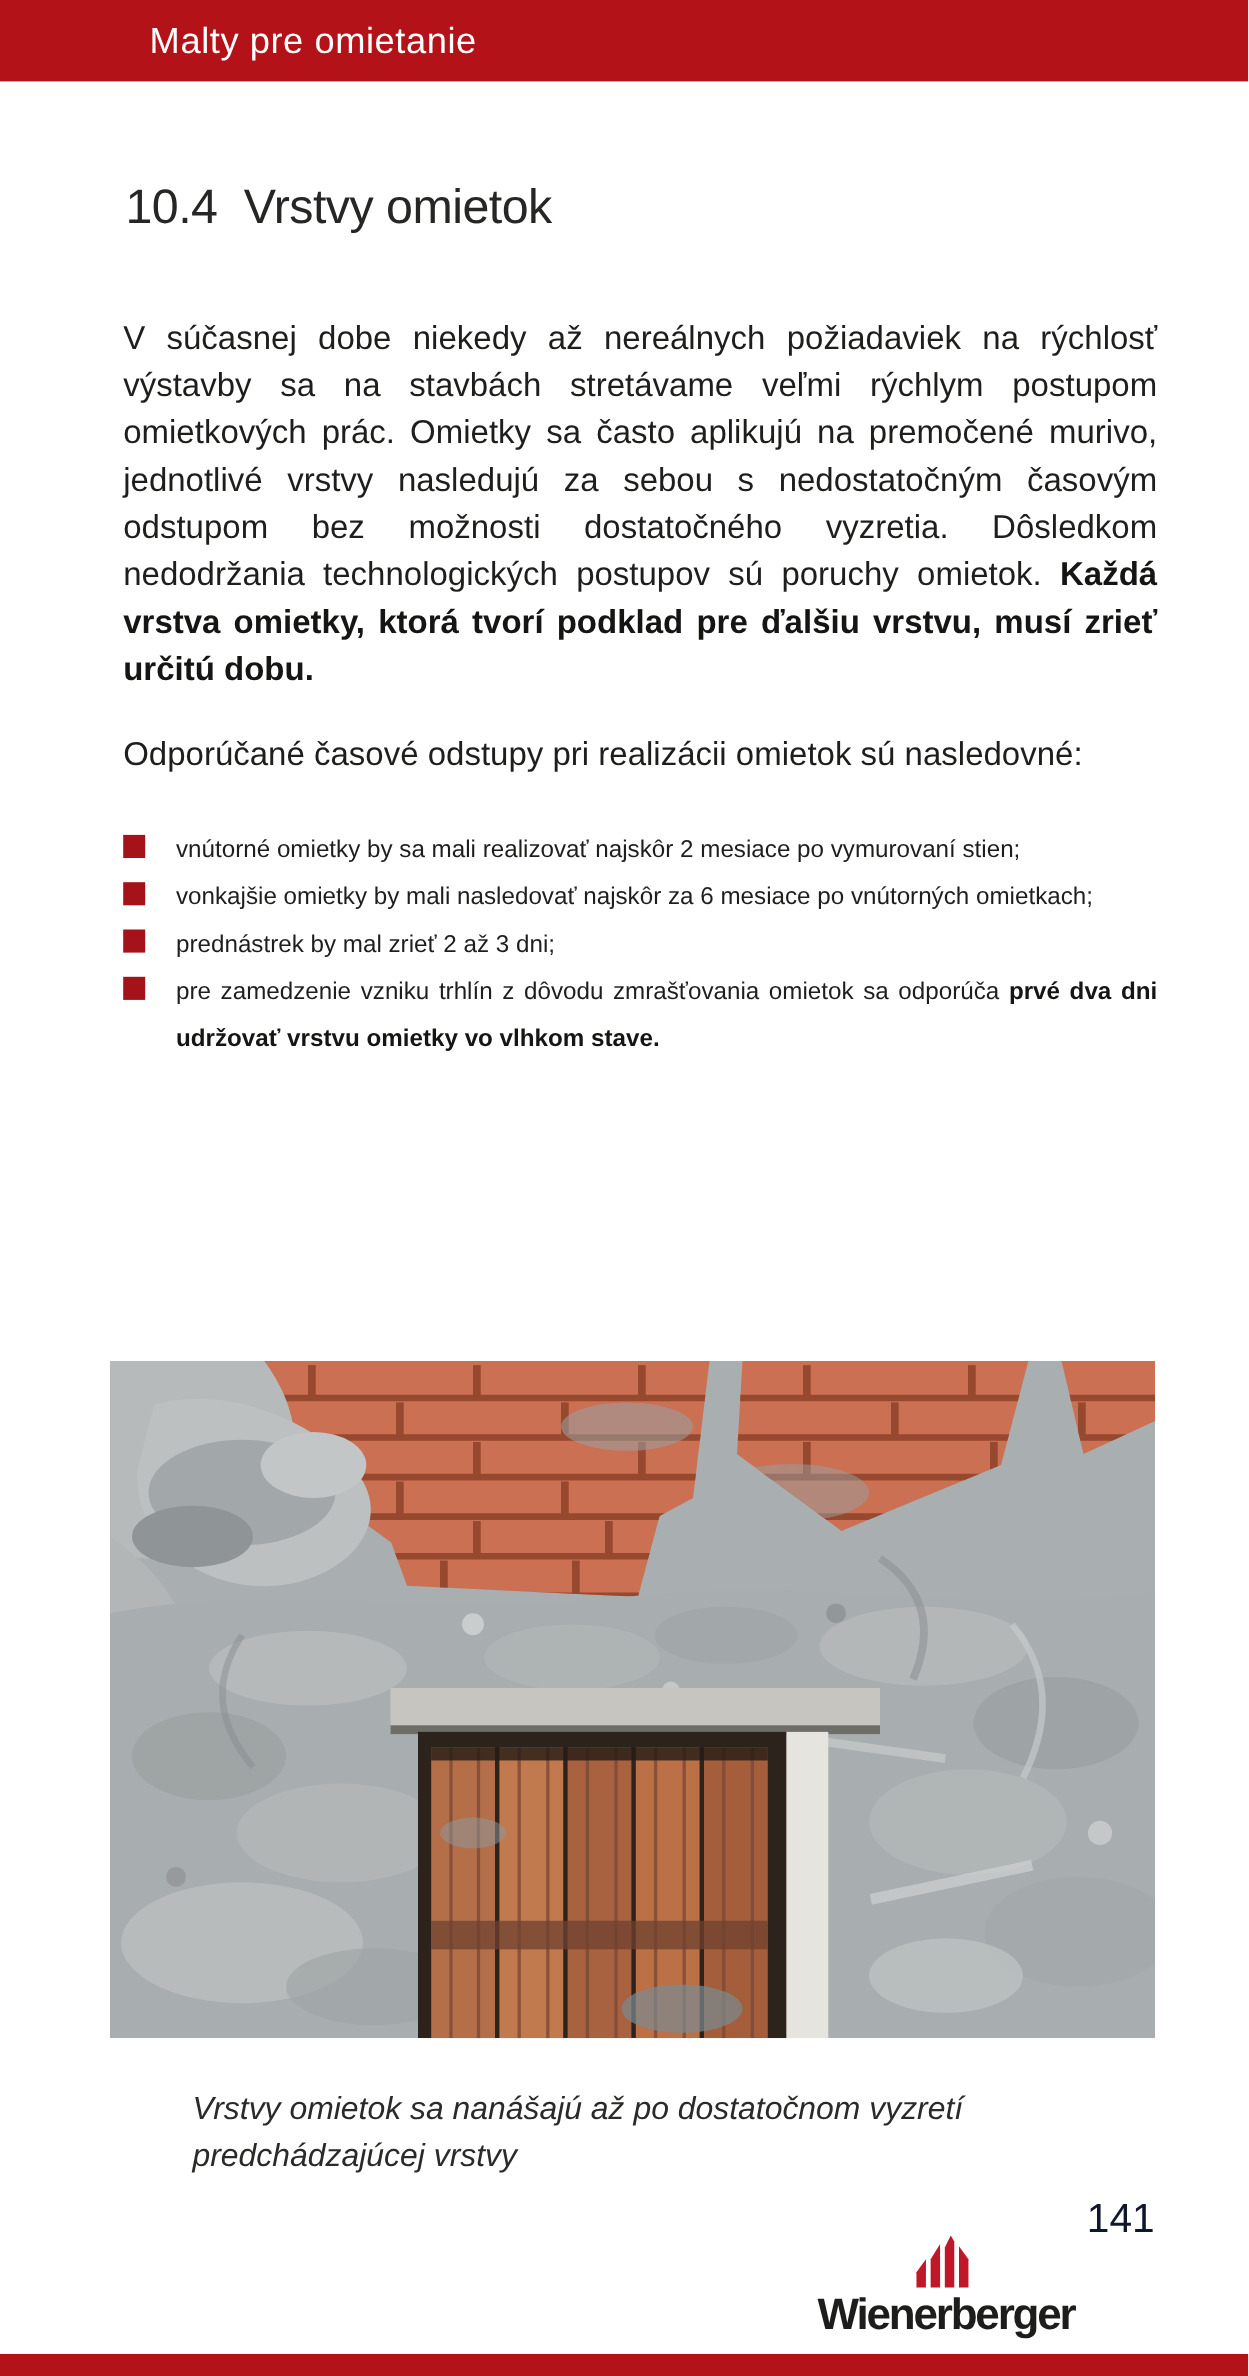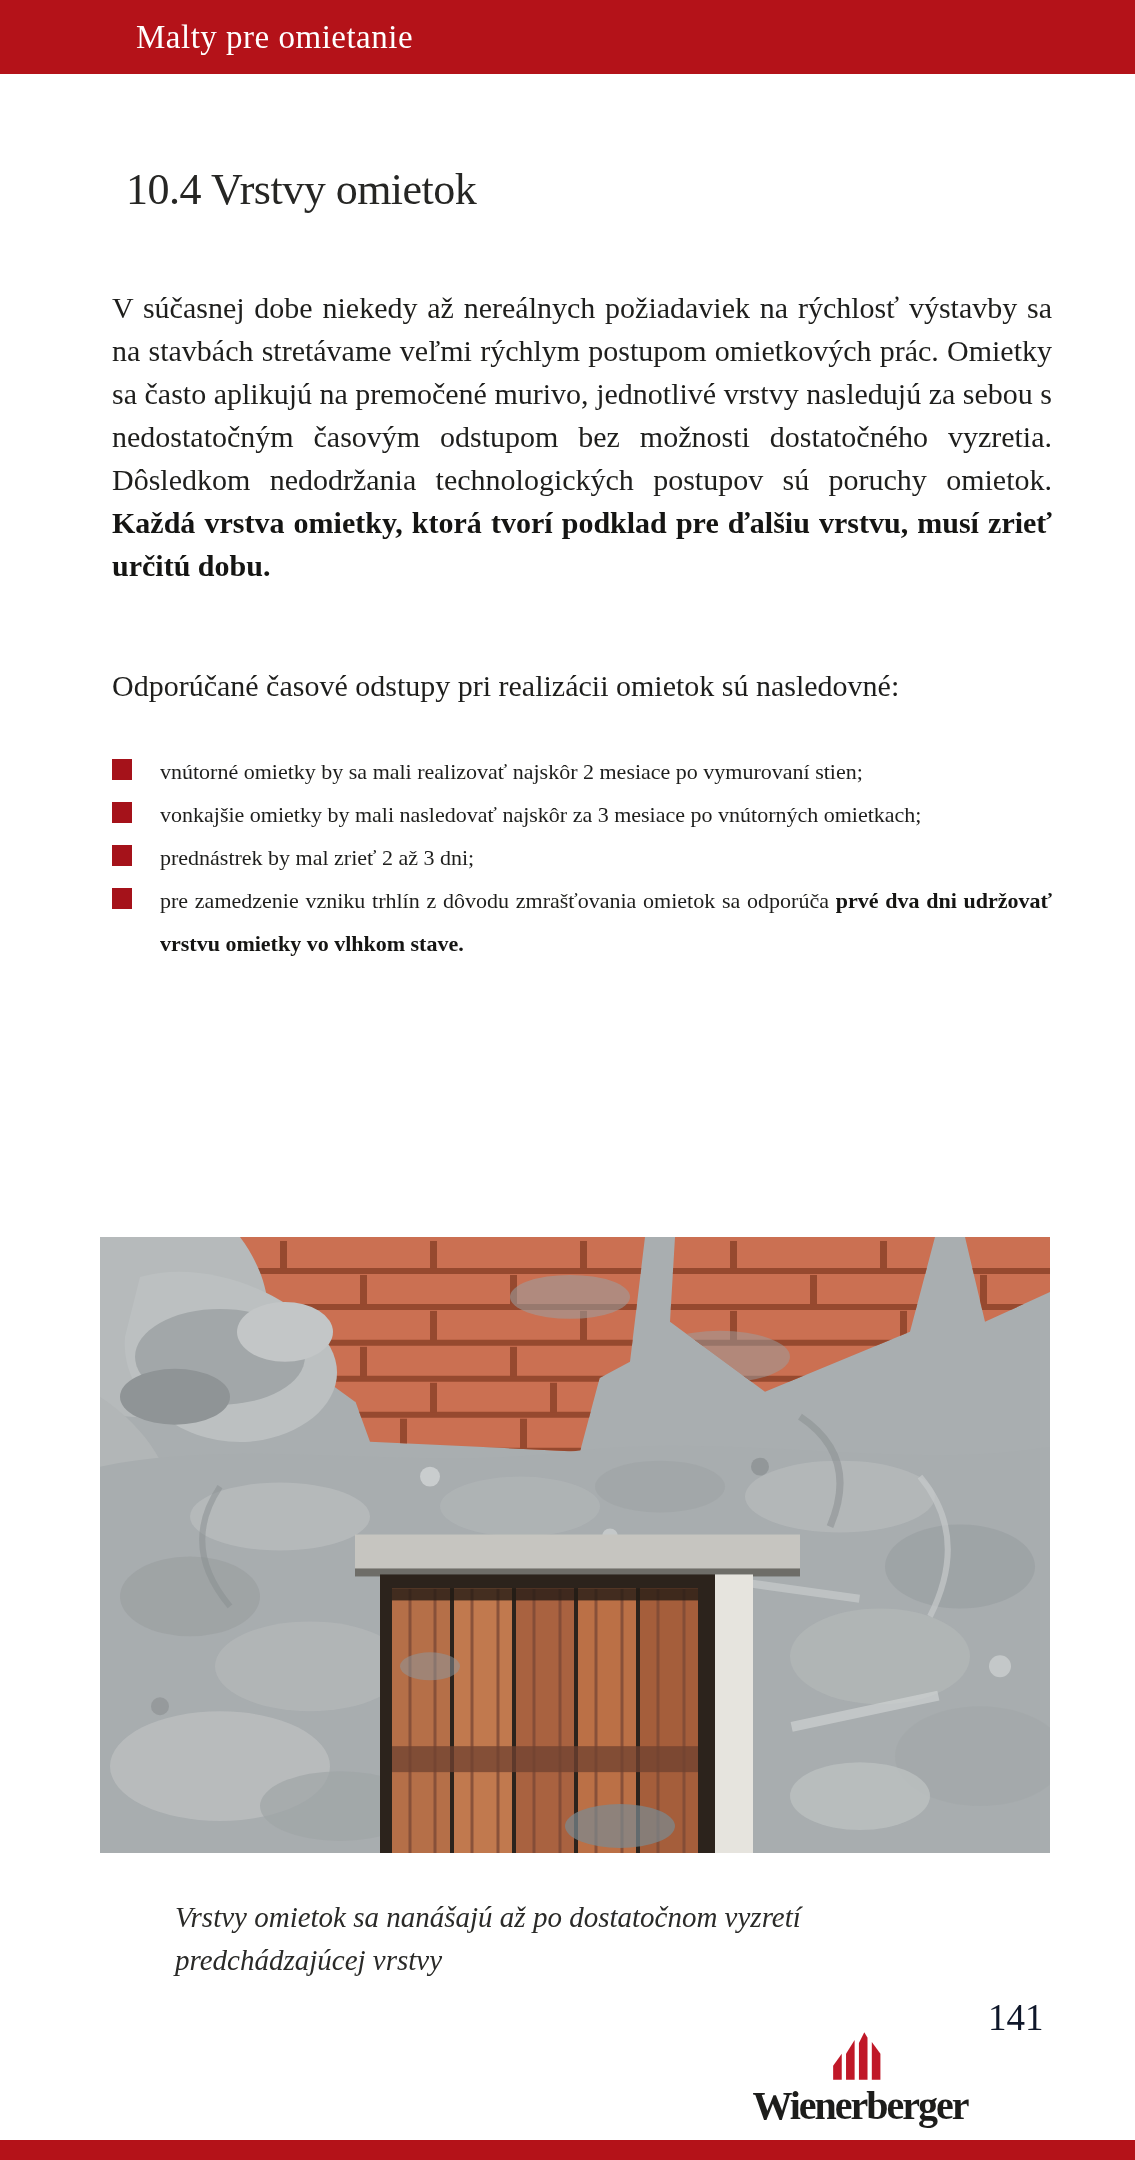--- a/index.html
+++ b/index.html
@@ -2,35 +2,35 @@
 <html><head>
 <meta charset="utf-8">
 <style>
   html,body{margin:0;padding:0;background:#ffffff;}
   .page{
     position:relative;
     width:1135px;
     height:2160px;
     background:#ffffff;
     overflow:hidden;
-    font-family:Liberation Serif, serif;
+    font-family:Liberation Sans, sans-serif;
     color:#1e1e1c;
   }
   .header-bar{
     position:absolute;left:0;top:0;width:1135px;height:74px;
     background:#b41219;
     display:flex;align-items:center;
   }
   .header-bar .header-title{
     margin-left:136px;color:#ffffff;font-size:33px;font-weight:400;letter-spacing:.5px;
   }
   .section-title{
-    position:absolute;left:126px;top:164px;
+    position:absolute;left:114px;top:164px;
     font-size:44px;font-weight:400;color:#262624;letter-spacing:-.5px;
-    display:flex;gap:10px;white-space:nowrap;
+    display:flex;gap:24px;white-space:nowrap;
   }
   .body-text{
     position:absolute;left:112px;width:940px;
     font-size:30px;line-height:43px;text-align:justify;color:#1e1e1c;
   }
   .p1{top:286px;}
   .list-intro{top:664px;}
   b.emph{font-weight:bold;color:#151513;}
   .bullet-list{
     position:absolute;left:112px;top:750px;width:940px;
@@ -88,21 +88,21 @@
 
   <div class="body-text list-intro">Odporúčané časové odstupy pri realizácii omietok sú nasledovné:</div>
 
   <div class="bullet-list">
     <div class="bullet-item">
       <span class="bullet-marker"></span>
       <span class="bullet-text"><span>vnútorné omietky by sa mali realizovať najskôr 2 mesiace po vymurovaní stien;</span><b class="emph"></b></span>
     </div>
     <div class="bullet-item">
       <span class="bullet-marker"></span>
-      <span class="bullet-text"><span>vonkajšie omietky by mali nasledovať najskôr za 3 mesiace po vnútorných omietkach;</span><b class="emph"></b></span>
+      <span class="bullet-text"><span>vonkajšie omietky by mali nasledovať najskôr za 6 mesiace po vnútorných omietkach;</span><b class="emph"></b></span>
     </div>
     <div class="bullet-item">
       <span class="bullet-marker"></span>
       <span class="bullet-text"><span>prednástrek by mal zrieť 2 až 3 dni;</span><b class="emph"></b></span>
     </div>
     <div class="bullet-item">
       <span class="bullet-marker"></span>
       <span class="bullet-text"><span>pre zamedzenie vzniku trhlín z dôvodu zmrašťovania omietok sa odporúča </span><b class="emph">prvé dva dni udržovať vrstvu omietky vo vlhkom stave.</b></span>
     </div>
   </div>

